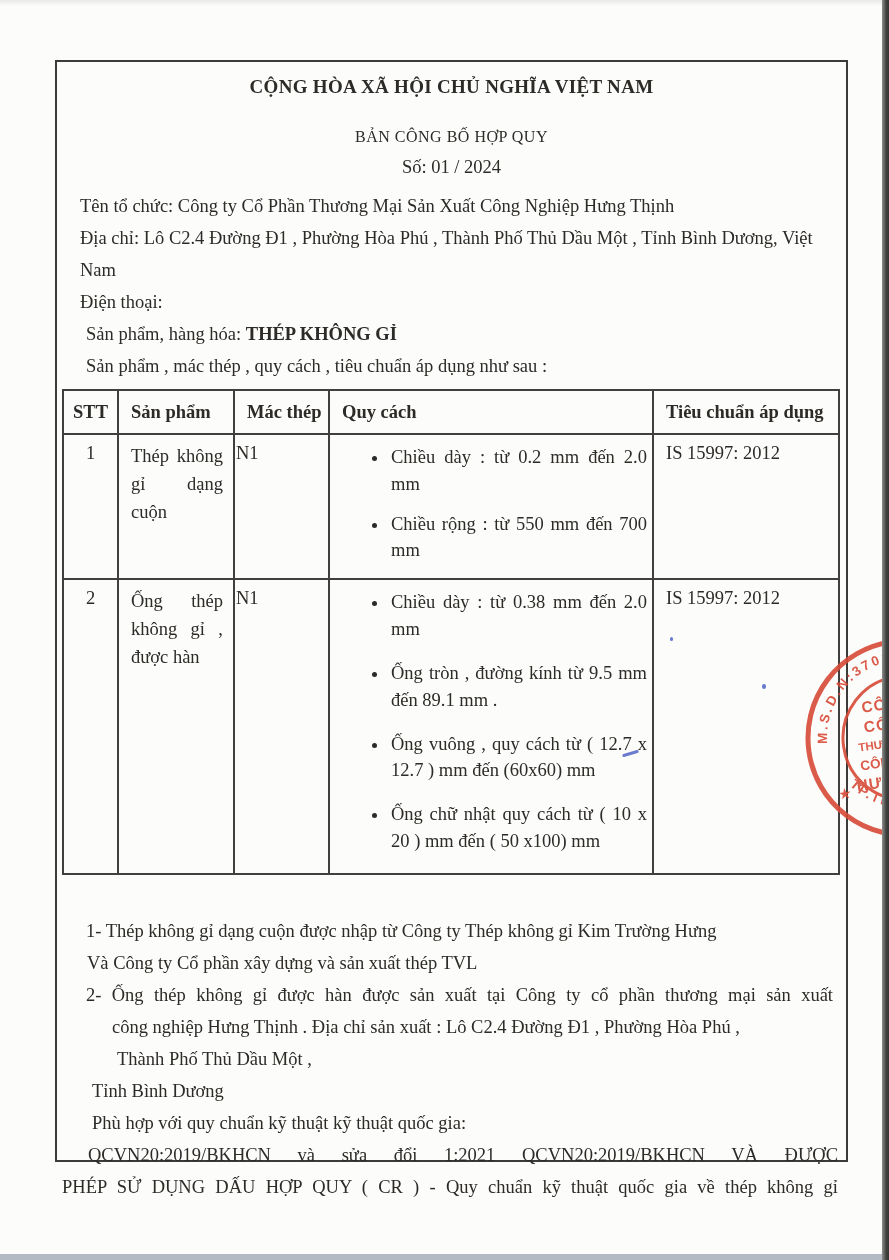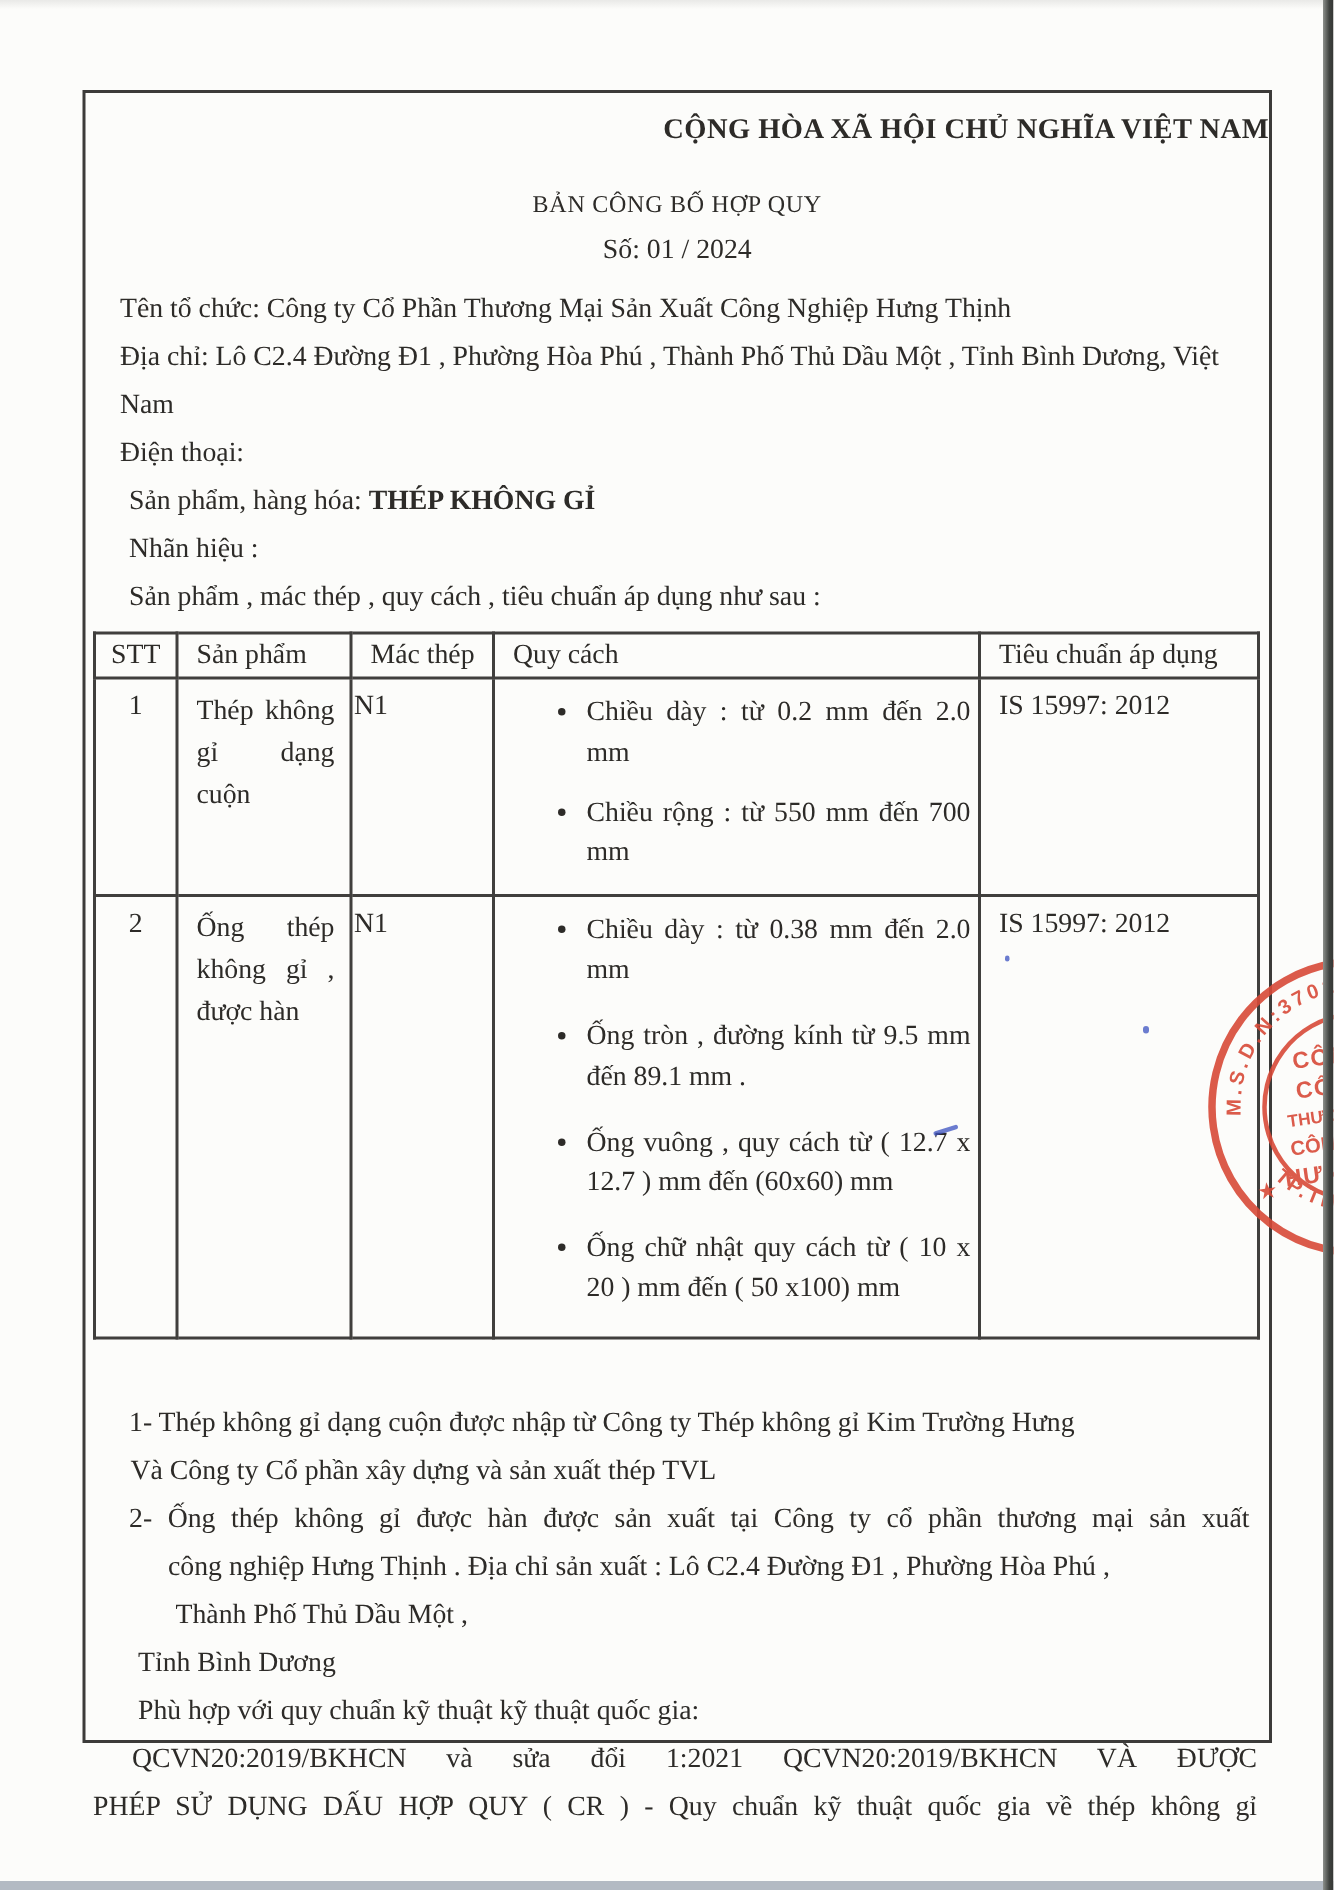--- a/index.html
+++ b/index.html
@@ -15,21 +15,21 @@
     background:#b3bac3;z-index:4;}
   .scan-right{position:absolute;left:882px;top:0;width:7px;height:1260px;
     background:linear-gradient(90deg,#8d908c,#3f423f 60%,#343634);z-index:5;}
 
   .frame{
     position:absolute;left:55px;top:60px;width:793px;height:1102px;
     box-sizing:border-box;border:2px solid #3c3b39;background:transparent;
   }
   .content{position:relative;width:789px;height:1098px;font-size:18.5px;}
 
-  .c-title{ text-align:right;font-weight:bold;font-size:19px;margin:14px 0 0 0;letter-spacing:.3px;}
+  .c-title{ text-align:center;font-weight:bold;font-size:19px;margin:14px 0 0 0;letter-spacing:.3px;}
   .c-motto{ text-align:center;font-weight:bold;font-size:18px;margin:6px 0 0 0;}
   .c-motto .uline{border-bottom:2px solid #2d2b28;padding-bottom:2px;}
   .d-title{ text-align:center;font-weight:normal;font-size:16px;margin:30px 0 0 0;letter-spacing:.5px;}
   .d-number{text-align:center;font-size:18.5px;margin:11px 0 0 0;}
 
   .info{margin:12px 0 0 23px;line-height:32px;}
   .info p{margin:0;padding:0;max-width:736px;}
   .info .shift{margin-left:6px;}
   .bold{font-weight:bold;}
 
@@ -37,21 +37,21 @@
     border-collapse:collapse;table-layout:fixed;
     width:776px;margin:7px 0 0 5px;
   }
   table.spec col.c1{width:55px;} table.spec col.c2{width:116px;}
   table.spec col.c3{width:95px;} table.spec col.c4{width:324px;}
   table.spec col.c5{width:186px;}
   table.spec th,table.spec td{
     border:2px solid #403f3d;font-weight:normal;font-size:18.5px;
     vertical-align:top;box-sizing:border-box;
   }
-  table.spec thead th{height:30px;vertical-align:middle;text-align:left;padding:0 0 0 12px;}
+  table.spec thead th{height:44px;vertical-align:middle;text-align:left;padding:0 0 0 12px;font-weight:bold;}
   table.spec thead th.center{text-align:center;padding:0;}
   tr.r1{height:96px;} tr.r2{height:233px;}
   td.stt{text-align:center;padding-top:8px;}
   td.name{padding:8px 10px 0 12px;text-align:justify;line-height:1.5;}
   td.grade{text-align:left;padding-top:8px;}
   td.std{padding:8px 0 0 12px;}
   ul.qc{margin:0;padding:8px 4px 0 58px;}
   ul.qc li{margin:0 0 13px 0;padding-left:2px;text-align:justify;line-height:1.45;}
   tr.r2 ul.qc li{margin-bottom:17px;}
 
@@ -87,21 +87,20 @@
     <div class="c-title">CỘNG HÒA XÃ HỘI CHỦ NGHĨA VIỆT NAM</div>
 
     <div class="d-title">BẢN CÔNG BỐ HỢP QUY</div>
     <div class="d-number">Số: 01 / 2024</div>
 
     <div class="info">
       <p>Tên tổ chức: Công ty Cổ Phần Thương Mại Sản Xuất Công Nghiệp Hưng Thịnh</p>
       <p>Địa chỉ: Lô C2.4 Đường Đ1 , Phường Hòa Phú , Thành Phố Thủ Dầu Một , Tỉnh Bình Dương, Việt Nam</p>
       <p>Điện thoại:</p>
       <p class="shift"><span>Sản phẩm, hàng hóa: </span><span class="bold">THÉP KHÔNG GỈ</span></p>
-      <p class="shift">Nhãn hiệu :</p>
       <p class="shift">Sản phẩm , mác thép , quy cách , tiêu chuẩn áp dụng như sau :</p>
     </div>
 
     <table class="spec">
       <colgroup>
           <col class="c1">
           <col class="c2">
           <col class="c3">
           <col class="c4">
           <col class="c5">

